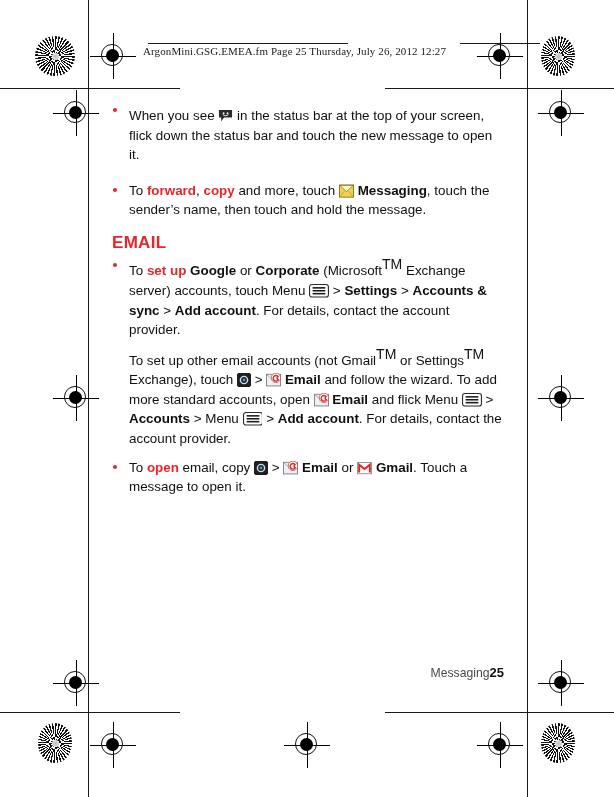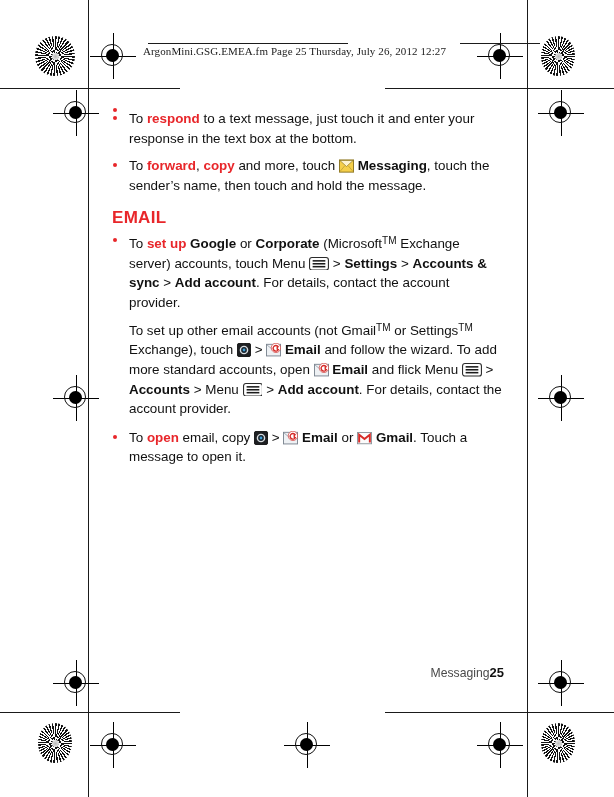--- a/index.html
+++ b/index.html
@@ -129,21 +129,21 @@
   }
   .para {
     padding-left: 17px;
     margin-top: 5px;
     margin-bottom: 2px;
   }
   .gap { height: 7px; }
 
   b, .b { font-weight: bold; }
   .red { color: #e8262a; font-weight: bold; }
-  .sup { font-size: 10px; vertical-align: 0.42em; letter-spacing: 0; }
+  .sup { font-size: 14px; vertical-align: 0.42em; letter-spacing: 0; }
 
   
   .section-head {
     color: #e8262a;
     font-weight: bold;
     font-size: 17px;
     letter-spacing: 0.3px;
     margin-top: 13px;
     margin-bottom: 3px;
   }
@@ -276,27 +276,29 @@
 <div class="slug-rule" style="left:148px; top:43px; width:200px;"></div>
 <div class="slug-rule" style="left:460px; top:43px; width:80px;"></div>
 <div class="slug">ArgonMini.GSG.EMEA.fm  Page 25  Thursday, July 26, 2012  12:27</div>
 
 <div class="content">
 
   <div class="bullet-row">
     <span class="bdot"></span>
   </div>
 
+  <div class="para"><span>When you see </span><span class="ico ico-bubble"><svg viewBox="0 0 16 14">
+          <path d="M1 1 H15 V9 H6.5 L3.4 13 V9 H1 Z" fill="#2b2b2b"></path>
+          <circle cx="6" cy="4.4" r="0.95" fill="#fff"></circle>
+          <circle cx="10.2" cy="4.4" r="0.95" fill="#fff"></circle>
+          <path d="M5.4 6.3 Q8.1 8.4 10.8 6.3" stroke="#fff" stroke-width="1" fill="none" stroke-linecap="round"></path>
+        </svg></span><span> in the status bar at the top of your screen, flick down the status bar and touch the new message to open it.</span></div>
 
   <div class="gap"></div>
 
-  <div class="bullet-row">
-    <span class="bdot"></span>
-    <span><span>To </span><span class="red">respond</span><span> to a text message, just touch it and enter your response in the text box at the bottom.</span></span>
-  </div>
 
   <div class="gap"></div>
 
   <div class="bullet-row">
     <span class="bdot"></span>
     <span><span>To </span><span class="red">forward</span><span>, </span><span class="red">copy</span><span> and more, touch </span><span class="ico ico-msg"><svg viewBox="0 0 16 15">
             <rect x="0.5" y="1" width="15" height="13" fill="#f5cf4a" stroke="#8a7320" stroke-width="1"></rect>
             <path d="M1 1.6 L8 8 L15 1.6 Z" fill="#fdf3cf" stroke="#8a7320" stroke-width="0.7"></path>
             <path d="M1 13.4 L6 7.4 M15 13.4 L10 7.4" stroke="#b99c33" stroke-width="0.8" fill="none"></path>
           </svg></span><span>&nbsp;</span><b>Messaging</b><span>, touch the sender’s name, then touch and hold the message.</span></span>

